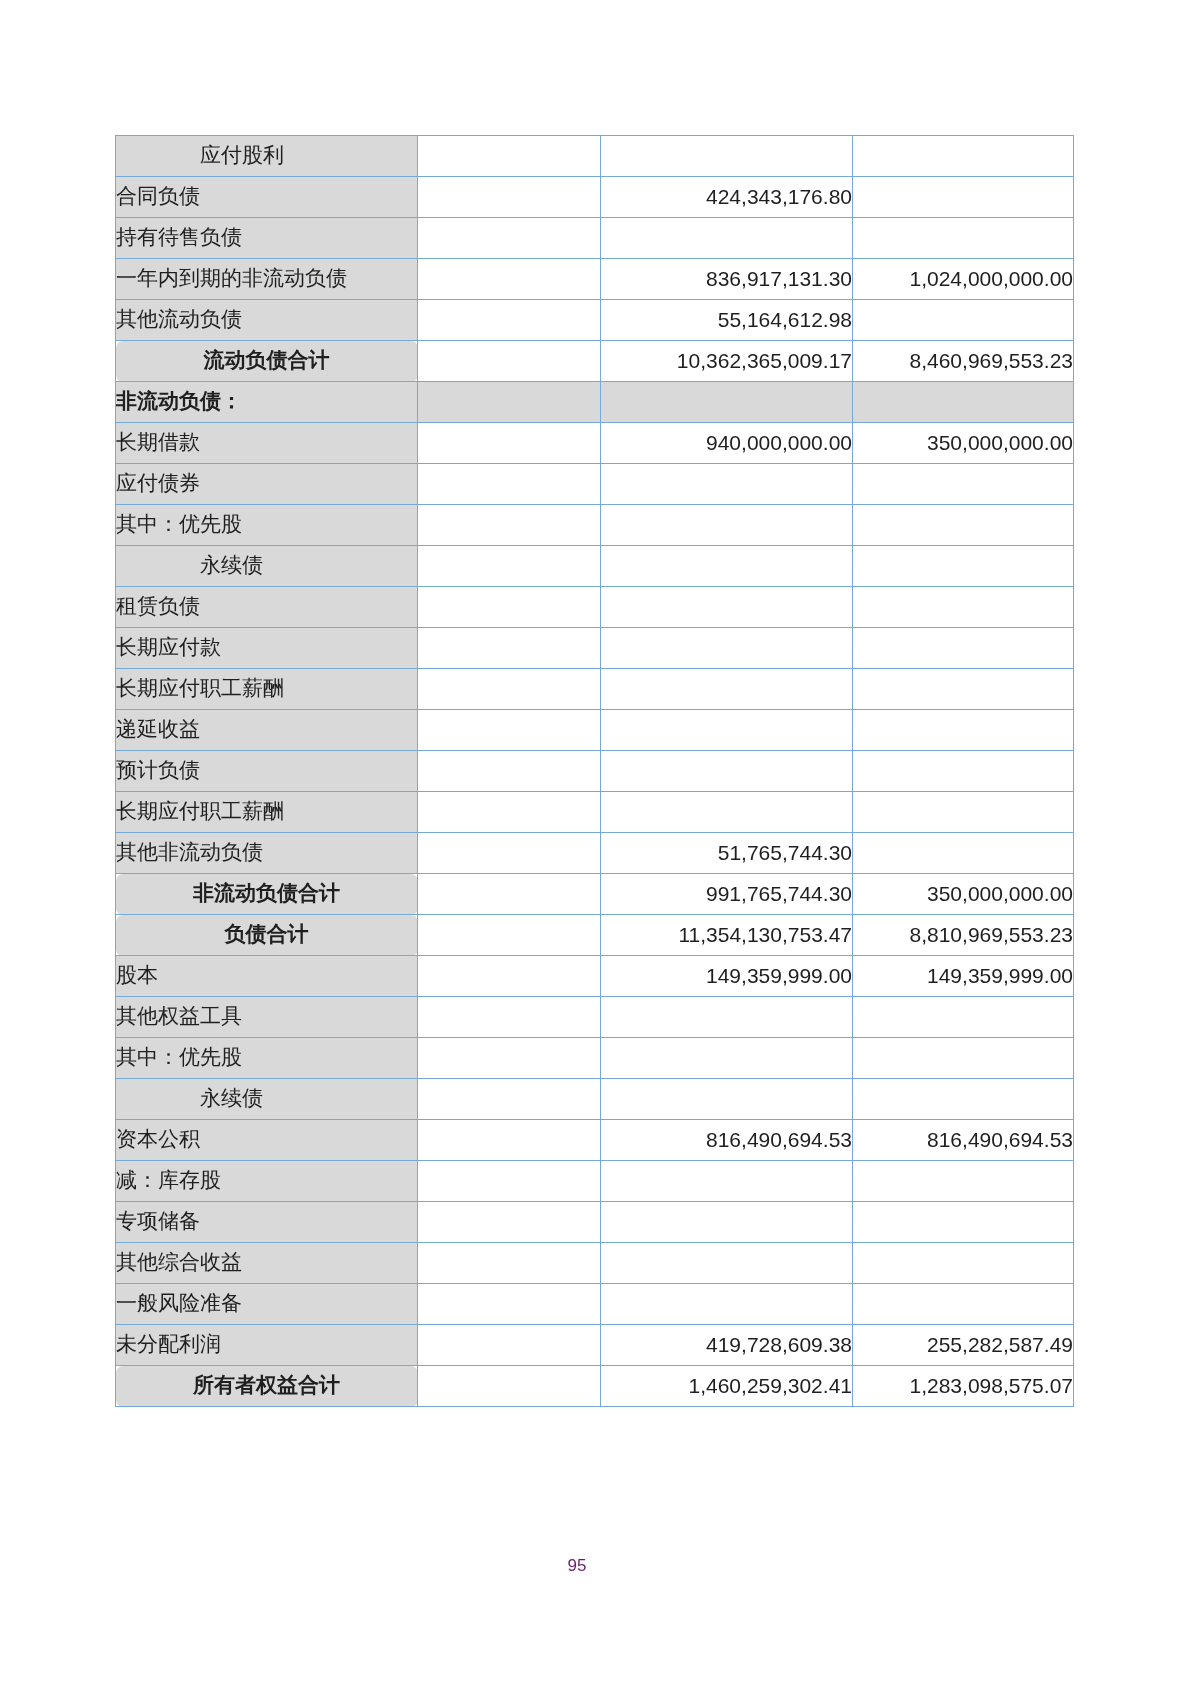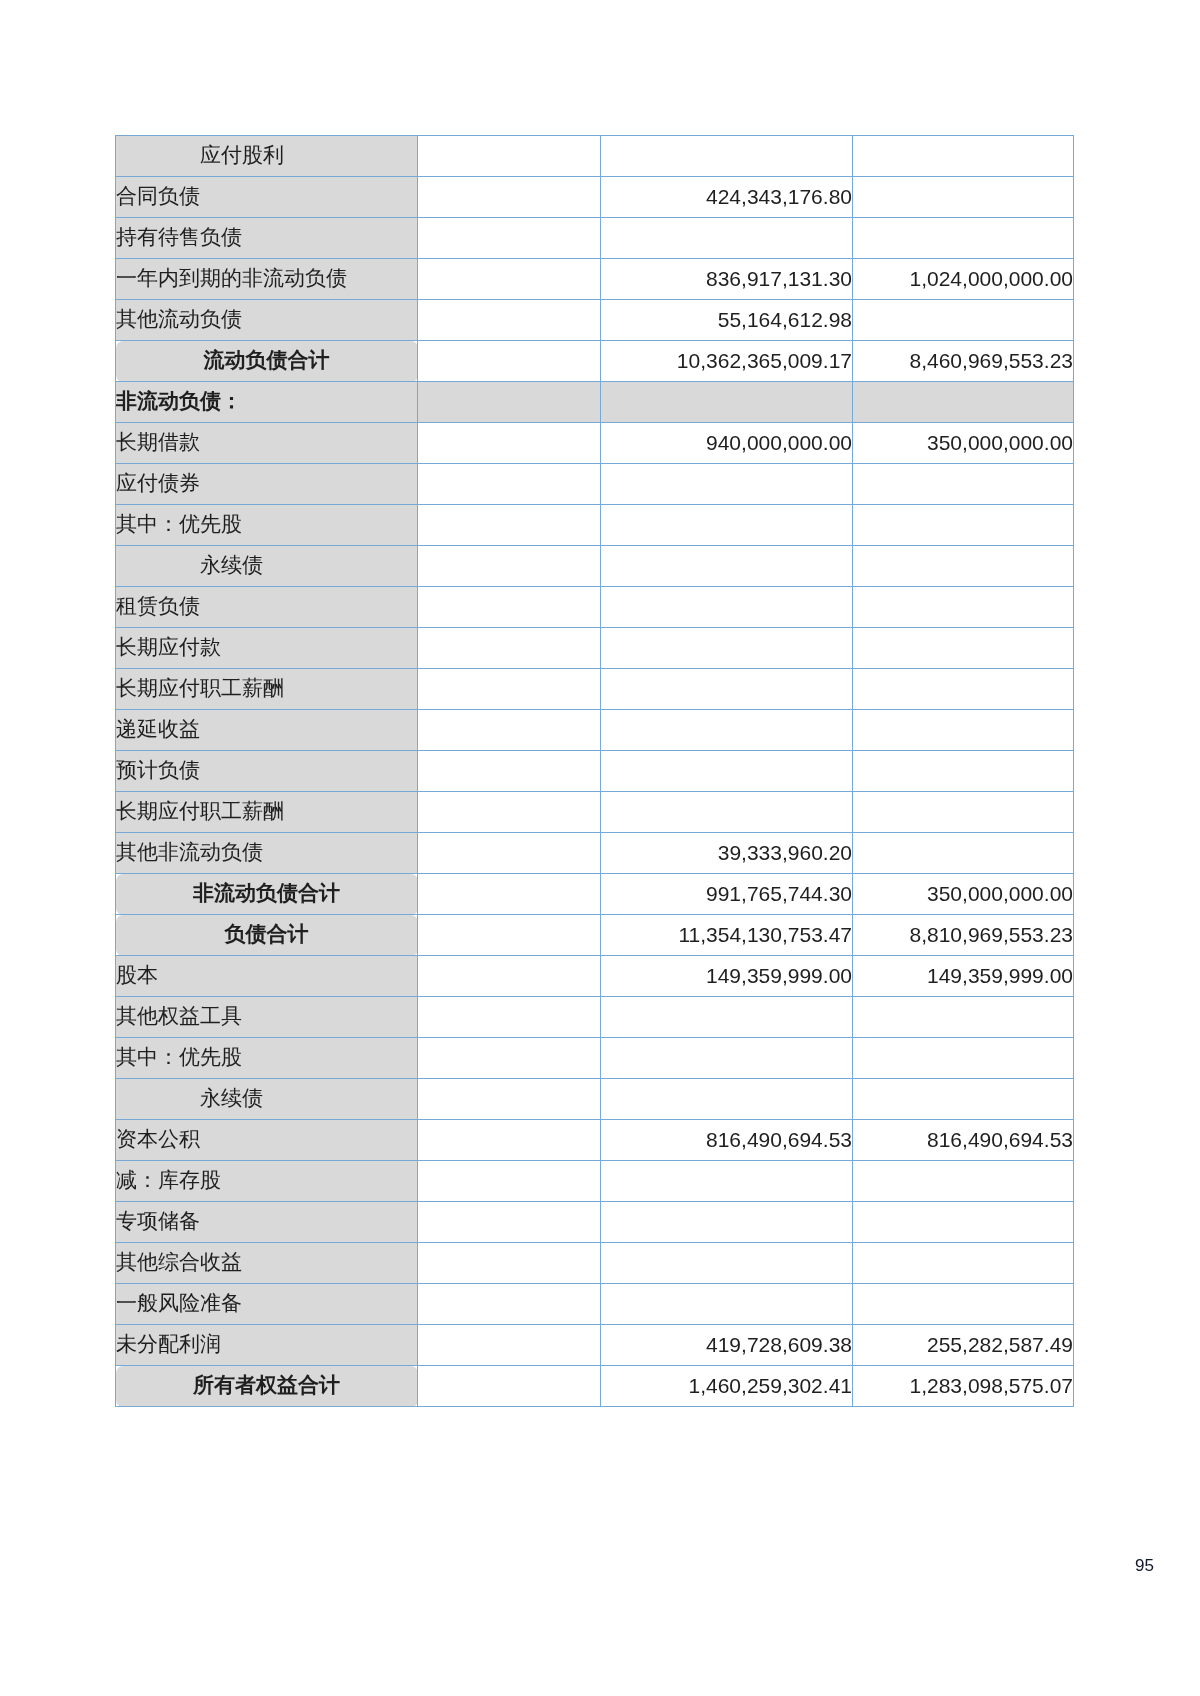--- a/index.html
+++ b/index.html
@@ -69,24 +69,24 @@
     margin-top: 12px;
   }
   tr.r-section td.c-label {
     font-weight: bold;
   }
   .footer-pagenum {
     position: absolute;
     left: 0;
     top: 1556px;
     width: 100%;
-    text-align: right;
+    text-align: center;
     font-family: "Liberation Sans", sans-serif;
     font-size: 17px;
-    color: #0f172a;
+    color: #701a75;
   }
 </style>
 </head>
 <body>
 
 <div class="page">
   <table class="bs">
     <colgroup>
       <col style="width:302px">
       <col style="width:183px">
@@ -192,21 +192,21 @@
   </tr>
         <tr class="r-item">
     <td class="c-label">长期应付职工薪酬</td>
     <td class="c-note"></td>
     <td class="c-val"></td>
     <td class="c-val"></td>
   </tr>
         <tr class="r-item">
     <td class="c-label">其他非流动负债</td>
     <td class="c-note"></td>
-    <td class="c-val">39,333,960.20</td>
+    <td class="c-val">51,765,744.30</td>
     <td class="c-val"></td>
   </tr>
         <tr class="r-total">
     <td class="c-label">非流动负债合计</td>
     <td class="c-note"></td>
     <td class="c-val">991,765,744.30</td>
     <td class="c-val">350,000,000.00</td>
   </tr>
         <tr class="r-total">
     <td class="c-label">负债合计</td>

